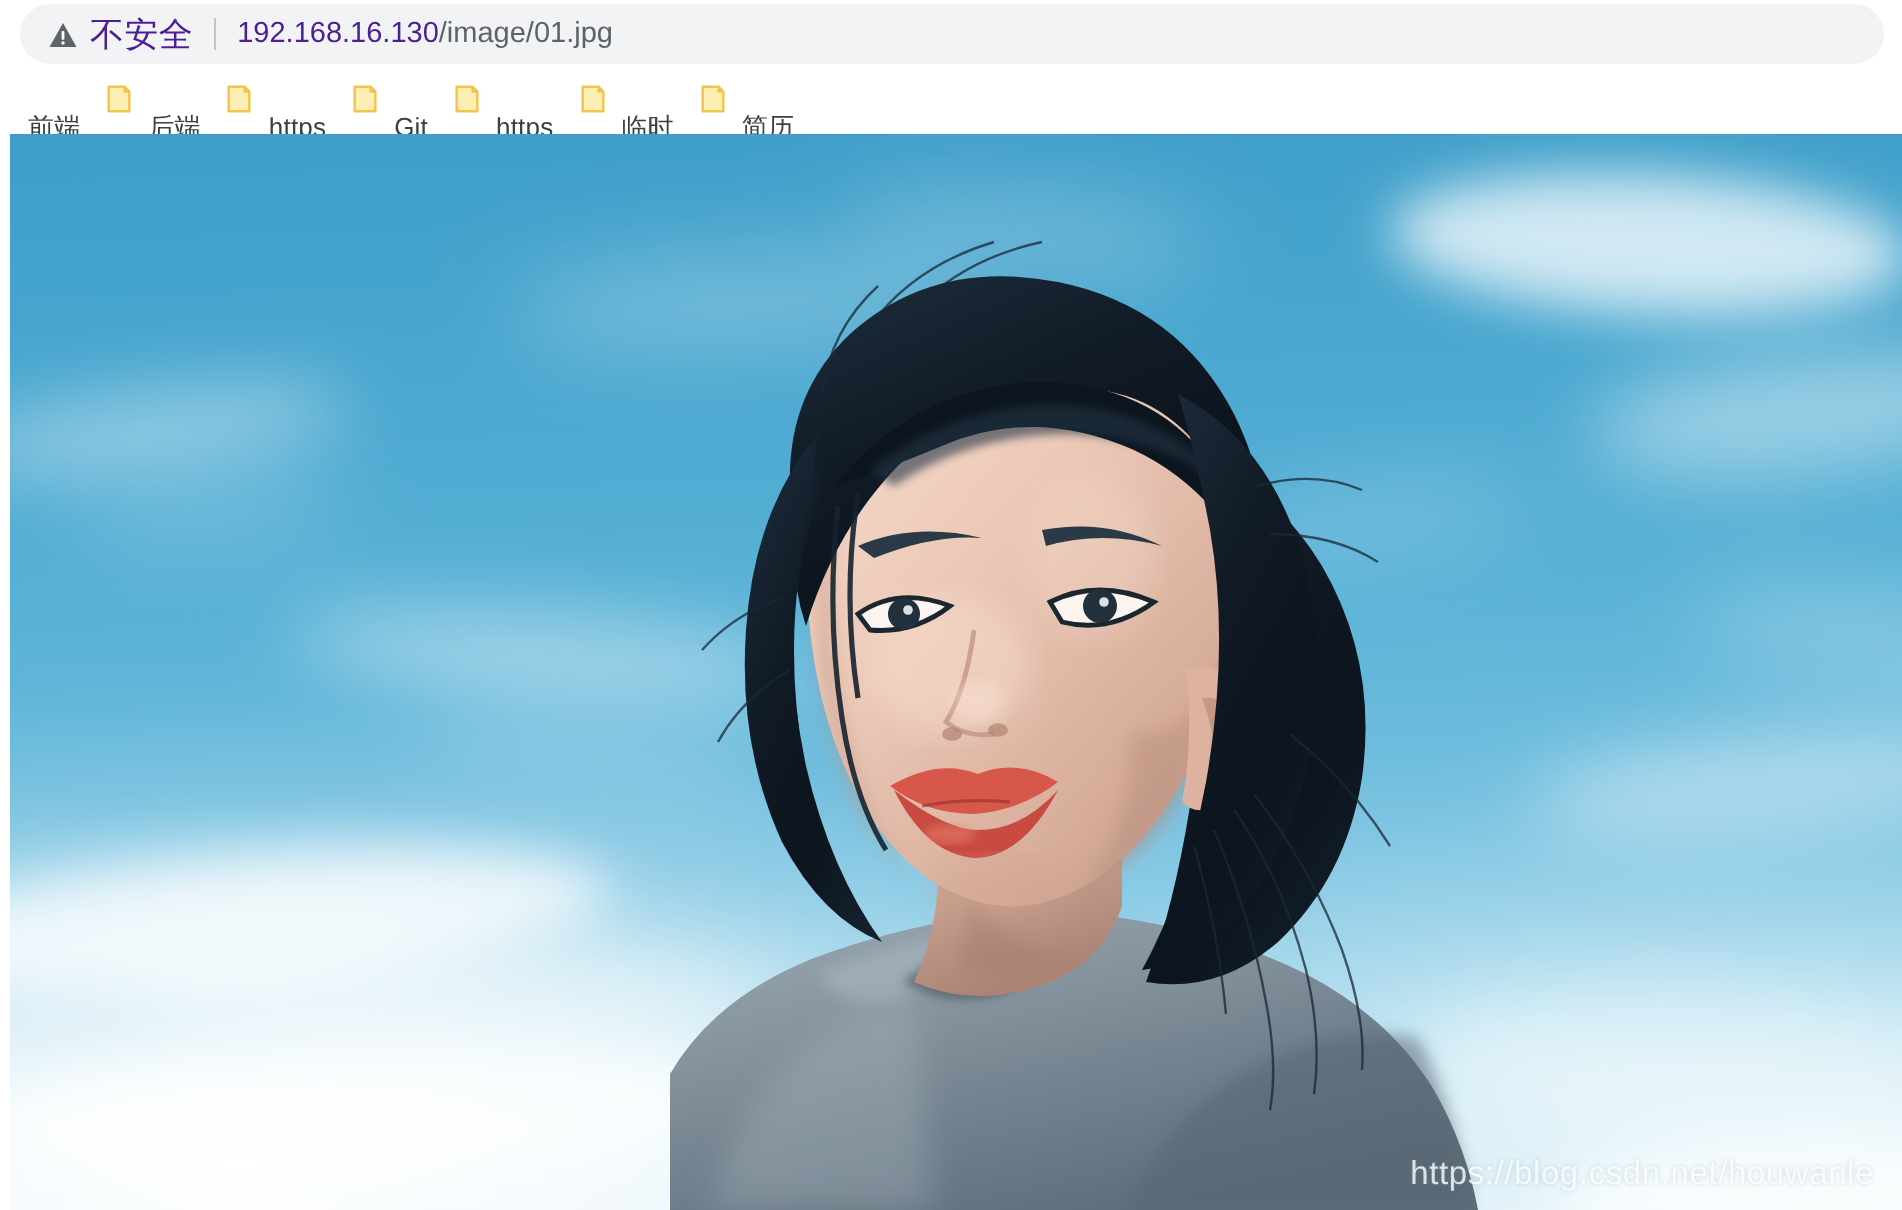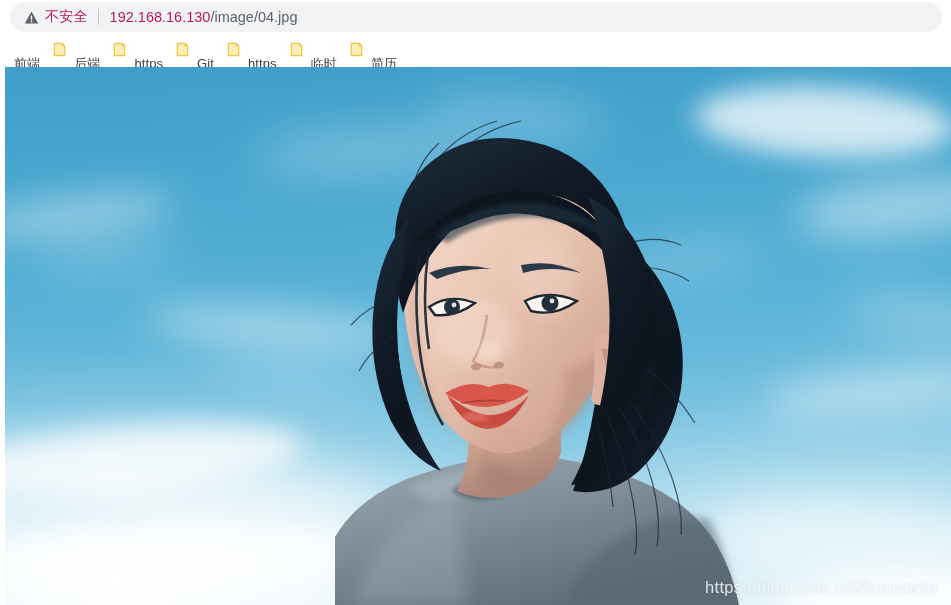--- a/index.html
+++ b/index.html
@@ -49,41 +49,41 @@
 
   #warning-icon {
     width: 15px;
     height: 15px;
     display: block;
     flex: 0 0 auto;
     margin-right: 6px;
   }
 
   #security-label {
-    font-size: 14px;
-    color: #be185d;
+    font-size: 17px;
+    color: #4c1d95;
     white-space: nowrap;
     letter-spacing: 0.2px;
   }
 
   #chip-divider {
     width: 1px;
     height: 16px;
     background: #c4c7c5;
     margin: 0 11px 0 10px;
     flex: 0 0 auto;
   }
 
   #url-text {
     font-size: 14.5px;
     white-space: nowrap;
     overflow: hidden;
     text-overflow: ellipsis;
   }
-  #url-host  { color: #be185d; }
+  #url-host  { color: #4c1d95; }
   #url-path  { color: #5f6368; }
 
   
   #bookmarks-bar {
     position: absolute;
     left: 0; top: 32px;
     width: 951px;
     height: 35px;
     background: #ffffff;
     display: flex;
@@ -216,21 +216,21 @@
         <svg id="warning-icon" viewBox="0 0 16 16">
           <path d="M8 1.6 L15.2 14.4 L0.8 14.4 Z" fill="#5f6368"></path>
           <rect x="7.25" y="5.9" width="1.5" height="4.6" rx="0.5" fill="#ffffff"></rect>
           <circle cx="8" cy="12.2" r="0.9" fill="#ffffff"></circle>
         </svg>
         <span id="security-label">不安全</span>
       </div>
 
       <div id="chip-divider"></div>
 
-      <div id="url-text"><span id="url-host">192.168.16.130</span><span id="url-path">/image/04.jpg</span></div>
+      <div id="url-text"><span id="url-host">192.168.16.130</span><span id="url-path">/image/01.jpg</span></div>
 
     </div>
   </div>
 
   <div id="bookmarks-bar">
 
     <div class="bookmark-item">
       <span class="bookmark-label">前端</span>
     </div>
 

